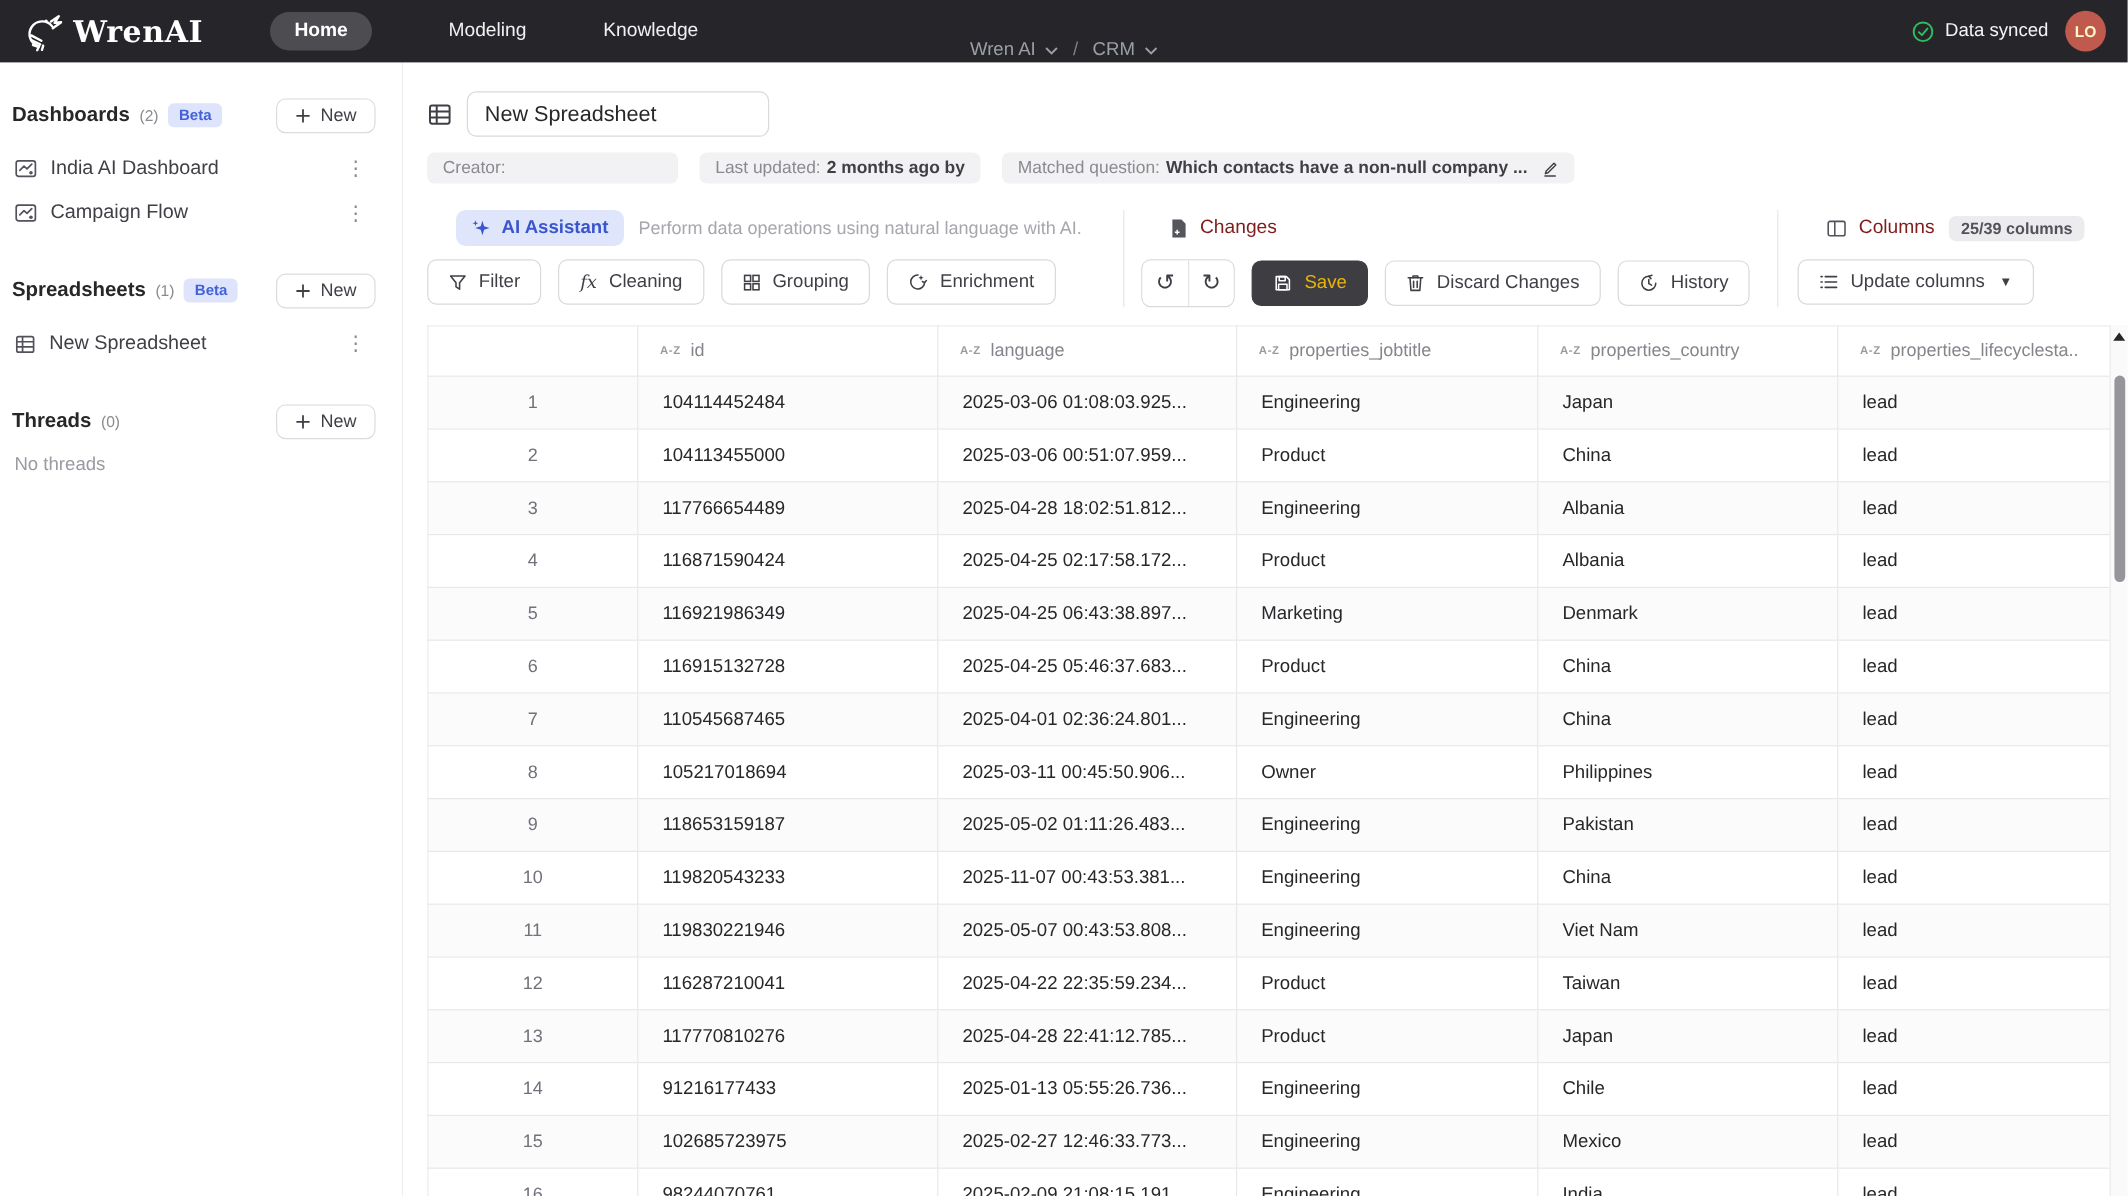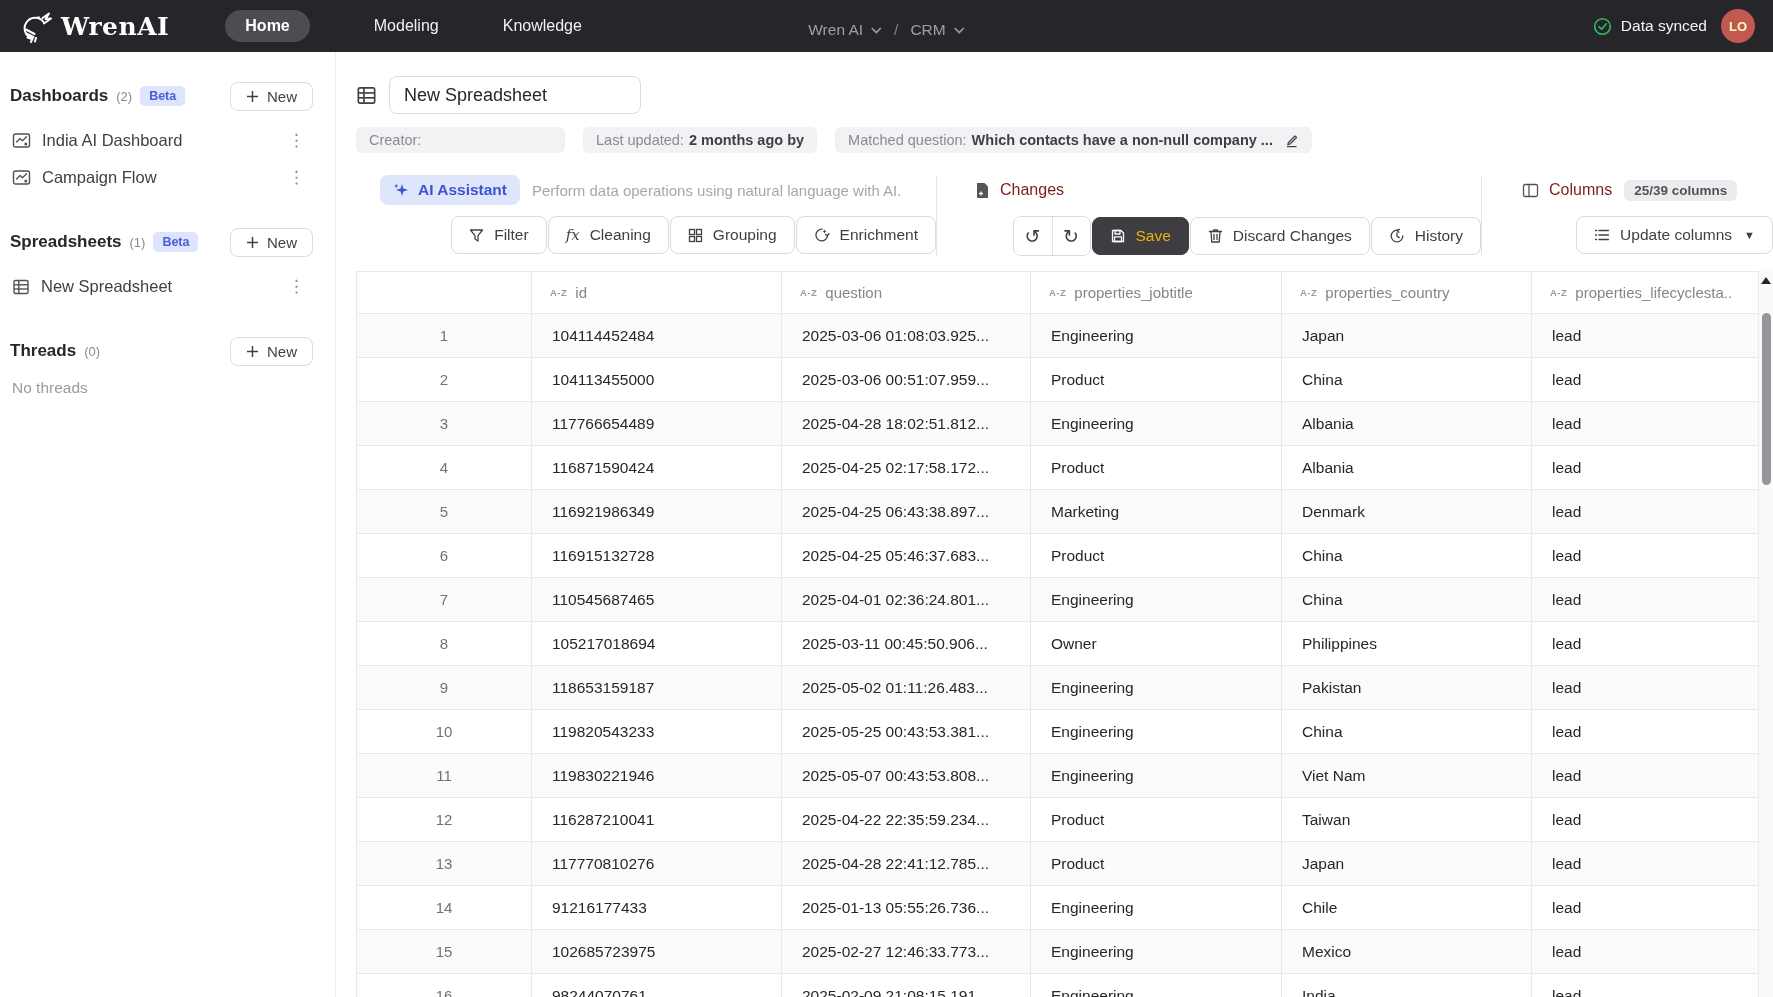--- a/index.html
+++ b/index.html
@@ -8,21 +8,21 @@
 
   
   .navbar { position:absolute; left:0; top:0; width:1773px; height:52px;
     background:#26262a; display:flex; align-items:center; padding:0 18px; z-index:10; }
   .brand { display:flex; align-items:center; gap:9px; }
   .brand-name { color:#fff; font-family:"DejaVu Serif", serif; font-weight:700; font-size:25px; letter-spacing:.5px; }
   .nav-tabs { display:flex; align-items:flex-end; gap:64px; margin-left:56px; }
   .nav-tab { background:none; border:none; color:#f1f1f2; font-size:16px; cursor:pointer;
     font-family:inherit; padding:7px 0; }
   .nav-tab.active { background:#4c4c51; border-radius:17px; padding:7px 20px; font-weight:700; color:#fff; }
-  .breadcrumb { position:absolute; left:50%; top:4px; height:52px; transform:translateX(-50%);
+  .breadcrumb { position:absolute; left:50%; top:16px; height:52px; transform:translateX(-50%);
     display:flex; align-items:center; gap:12px; color:#9ba0a6; font-size:15.5px; }
   .crumb { display:flex; align-items:center; gap:8px; cursor:pointer; }
   .crumb-sep { color:#7d8186; }
   .nav-right { margin-left:auto; display:flex; align-items:center; gap:14px; }
   .sync { display:flex; align-items:center; gap:9px; color:#f4f4f5; font-size:15.5px; }
   .avatar { width:34px; height:34px; border-radius:50%; background:#c05a4e; color:#fef9c3;
     display:flex; align-items:center; justify-content:center; font-size:13px; font-weight:600; cursor:pointer; }
 
   
   .sidebar { position:absolute; left:0; top:52px; width:336px; bottom:0; background:#fff;
@@ -55,21 +55,21 @@
   .chip b { color:#3f3f46; font-weight:600; }
   .chip.creator { min-width:209px; }
   .edit-icon { margin-left:6px; cursor:pointer; display:flex; }
 
   .toolbar { display:flex; margin:22px 0 0 20px; align-items:stretch; }
   .tb-col { display:flex; flex-direction:column; }
   .tb-col1 { width:580px; }
   .tb-col2 { width:545px; border-left:1px solid #e7e7ea; padding-left:14px; }
   .tb-col3 { flex:1; border-left:1px solid #e7e7ea; padding-left:16px; }
   .tb-head { display:flex; align-items:center; gap:12px; height:30px;margin-left:24px; }
-  .tb-btnrow { display:flex; align-items:center; gap:1px; margin-top:11px;justify-content:flex-end; }
+  .tb-btnrow { display:flex; align-items:center; gap:14px; margin-top:11px; }
   .ai-pill { display:flex; align-items:center; gap:9px; background:#dfe6fc; color:#3b56cc;
     font-weight:700; font-size:15.5px; border-radius:8px; padding:6px 13px; cursor:pointer; }
   .tb-hint { color:#a6a6ad; font-size:15px; }
   .tb-label { color:#7f1d1d; font-size:16px; display:flex; align-items:center; gap:10px; }
   .count-badge { background:#ececef; color:#52525b; font-size:13.5px; font-weight:600;
     border-radius:6px; padding:3px 10px; }
   .btn { display:inline-flex; align-items:center; gap:10px; background:#fff; border:1px solid #d9d9de;
     border-radius:8px; padding:9px 17px; font-size:15.5px; color:#3f3f46; cursor:pointer;
     font-family:inherit; }
   .btn.dark { background:#3d3d42; border-color:#3d3d42; color:#eab308; }
@@ -383,21 +383,21 @@
           <col style="width:250px">
           <col style="width:249px">
         <col style="width:251px">
           <col style="width:250px">
           <col style="width:227px">
       </colgroup>
       <thead>
         <tr>
           <th></th>
           <th><span class="az">A-Z</span><span>id</span></th>
-          <th><span class="az">A-Z</span><span>question</span></th>
+          <th><span class="az">A-Z</span><span>language</span></th>
           <th><span class="az">A-Z</span><span>properties_jobtitle</span></th>
           <th><span class="az">A-Z</span><span>properties_country</span></th>
           <th><span class="az">A-Z</span><span>properties_lifecyclesta..</span></th>
         </tr>
       </thead>
       <tbody>
           <tr>
             <td>1</td>
             <td>104114452484</td>
             <td>2025-03-06 01:08:03.925...</td>
@@ -465,21 +465,21 @@
             <td>9</td>
             <td>118653159187</td>
             <td>2025-05-02 01:11:26.483...</td>
             <td>Engineering</td>
             <td>Pakistan</td>
             <td>lead</td>
           </tr>
           <tr>
             <td>10</td>
             <td>119820543233</td>
-            <td>2025-05-25 00:43:53.381...</td>
+            <td>2025-11-07 00:43:53.381...</td>
             <td>Engineering</td>
             <td>China</td>
             <td>lead</td>
           </tr>
           <tr>
             <td>11</td>
             <td>119830221946</td>
             <td>2025-05-07 00:43:53.808...</td>
             <td>Engineering</td>
             <td>Viet Nam</td>

